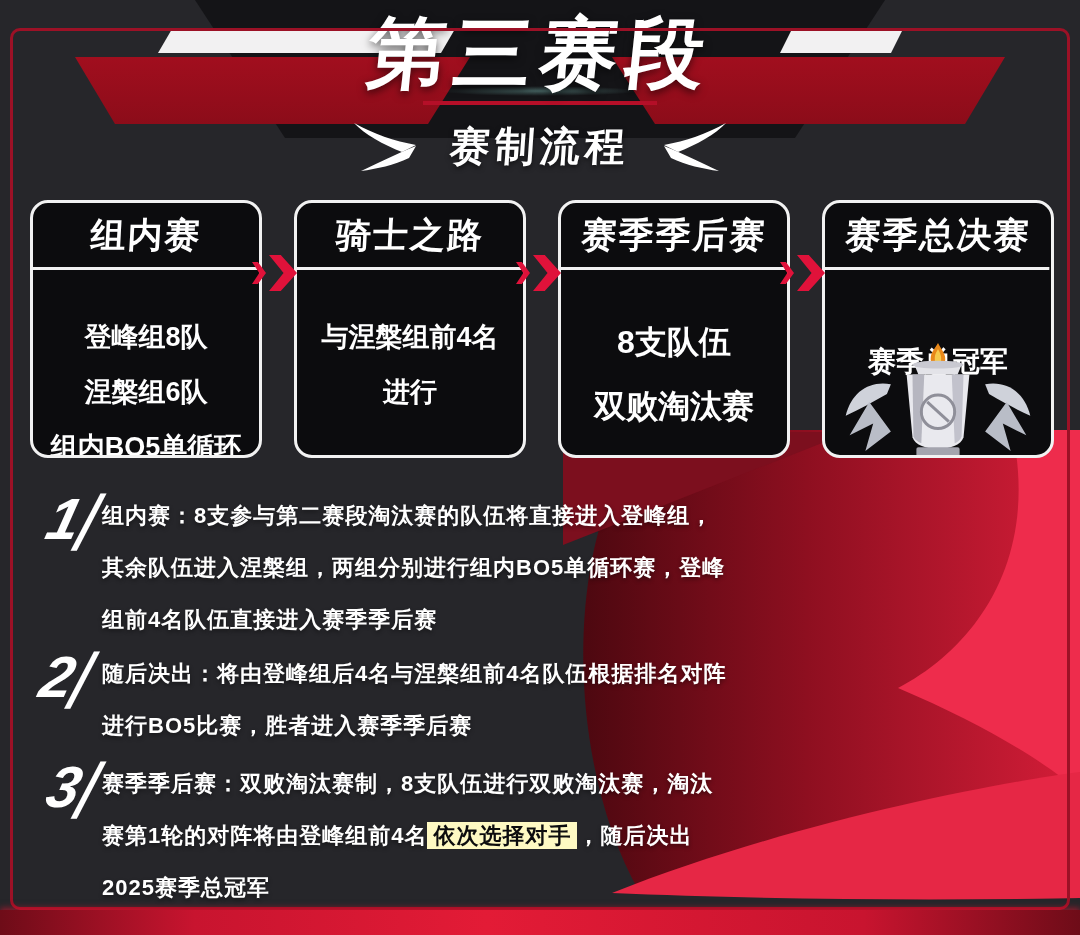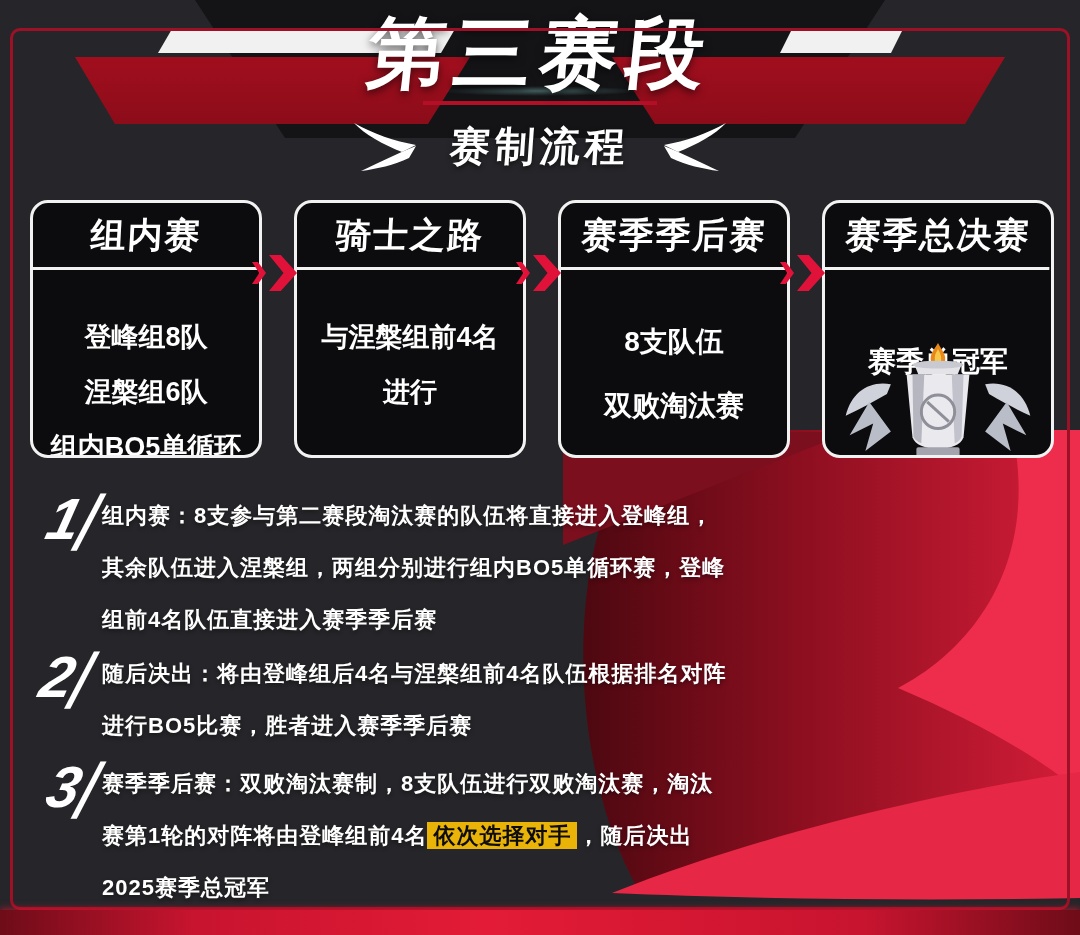--- a/index.html
+++ b/index.html
@@ -61,42 +61,42 @@
   }
   .stage-1{left:30px;} .stage-2{left:294px;} .stage-3{left:558px;} .stage-4{left:822px;}
   .stage-header{
     height:64px; line-height:64px; text-align:center;
     border-bottom:3px solid #f2f2f2;
     font-size:35px; font-weight:900; letter-spacing:2px;
     transform:skewX(-3deg); white-space:nowrap;
   }
   .stage-body{position:relative; text-align:center; font-weight:800;}
   .stage-1 .stage-body,.stage-2 .stage-body{padding-top:40px; font-size:27px; line-height:55px;}
-  .stage-3 .stage-body{padding-top:40px; font-size:28px; line-height:64px;}
+  .stage-3 .stage-body{padding-top:40px; font-size:32px; line-height:64px;}
   .stage-4 .stage-body{padding-top:24px; font-size:28px; line-height:40px;margin-top:48px;}
   .trophy{position:absolute; left:50%; bottom:-4px; transform:translateX(-50%); width:216px; height:118px;}
   
   .flow-arrow{position:absolute; top:255px; z-index:5; display:flex; align-items:center;}
   .fa-1{left:252px;} .fa-2{left:516px;} .fa-3{left:780px;}
   .chev{background:#e0123a;}
   .chev-s{width:14px; height:22px; clip-path:polygon(0 0,42% 0,100% 50%,42% 100%,0 100%,52% 50%);}
   .chev-b{width:28px; height:36px; margin-left:3px; clip-path:polygon(0 0,42% 0,100% 50%,42% 100%,0 100%,52% 50%);}
   
   .note{position:absolute; left:36px; width:1010px; display:flex; z-index:4;}
   .note-1{top:490px;} .note-2{top:648px;} .note-3{top:758px;}
   .note-num{
     width:60px; flex:0 0 60px; display:flex; align-items:flex-start;
     transform:skewX(-14deg); font-weight:700;
   }
   .note-num .digit{font-size:58px; line-height:1; font-style:italic;}
   .note-num .slash{font-size:78px; line-height:.85; font-weight:200; margin-left:-2px;}
   .note-body{flex:1; margin-left:6px; font-size:22px; line-height:52px; font-weight:600;
     letter-spacing:1px; text-shadow:0 2px 4px rgba(0,0,0,.45);}
   .hl{
-    background:#eab308; color:#0c0c0e; font-weight:900; padding:1px 6px;
+    background:#fef9c3; color:#0c0c0e; font-weight:900; padding:1px 6px;
     text-shadow:none;
   }
 </style>
 </head>
 <body>
 
 <div class="canvas">
 
   <svg class="bg-svg" width="1080" height="935" viewBox="0 0 1080 935">
     <defs>

